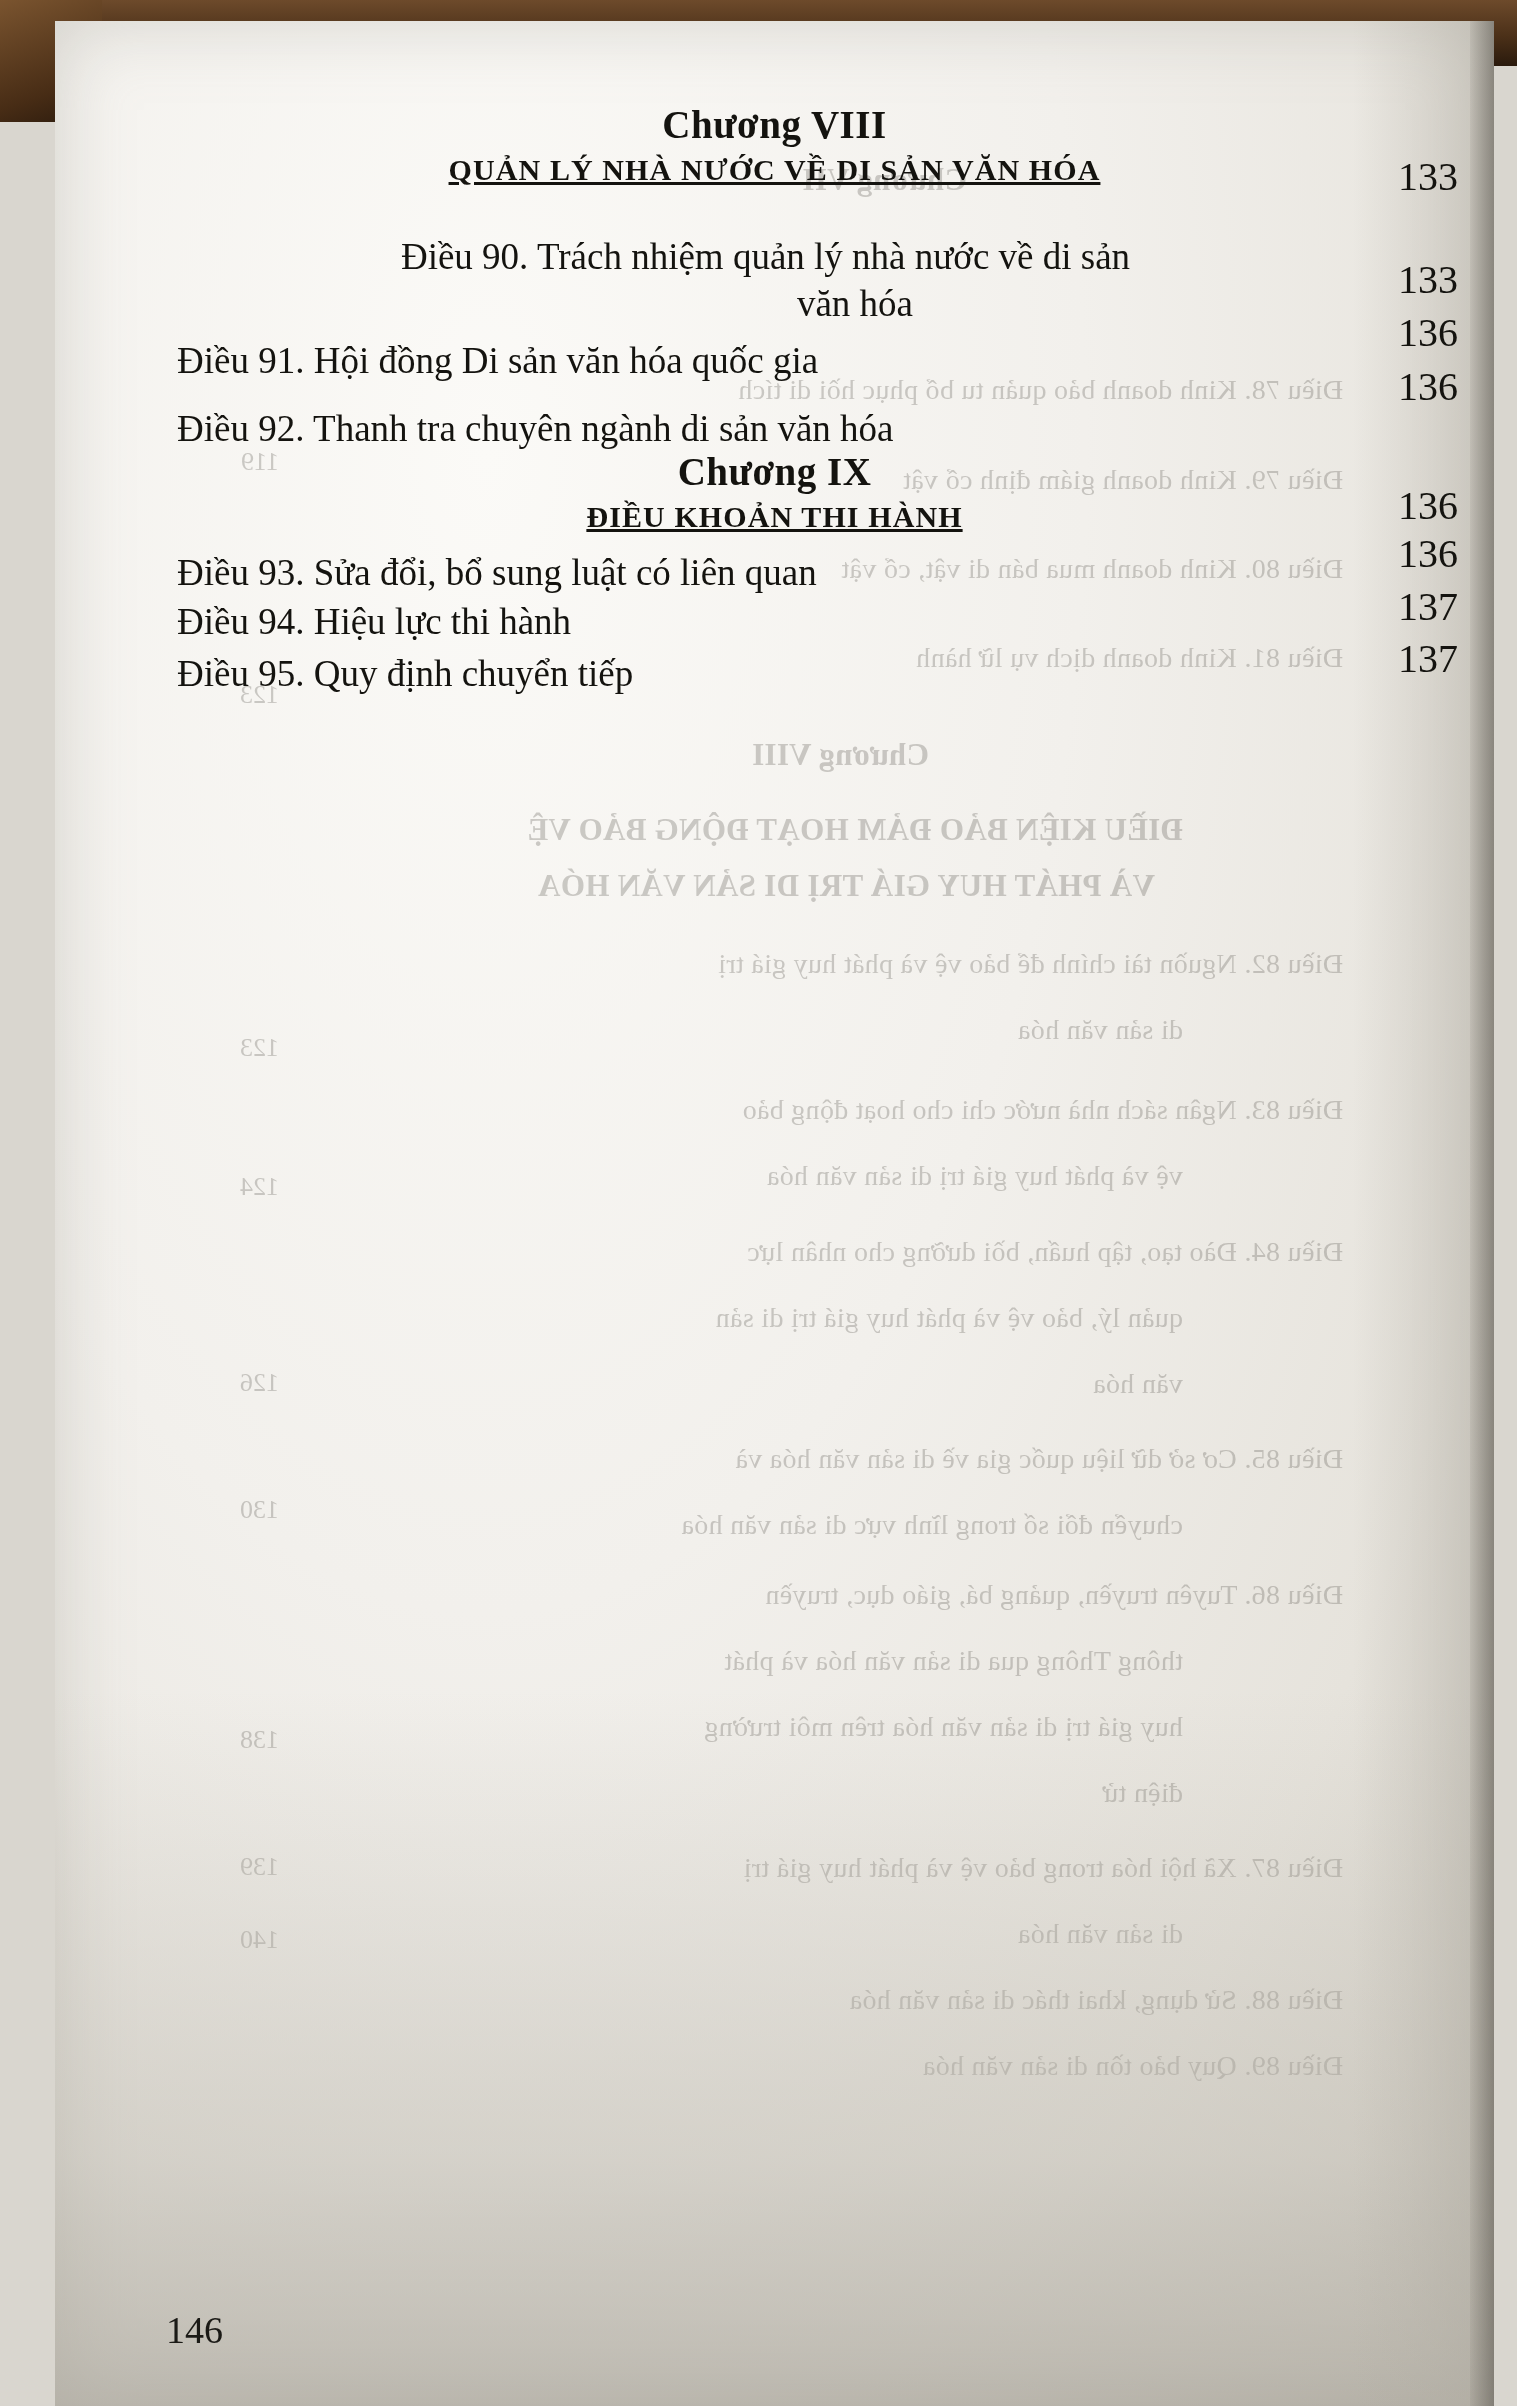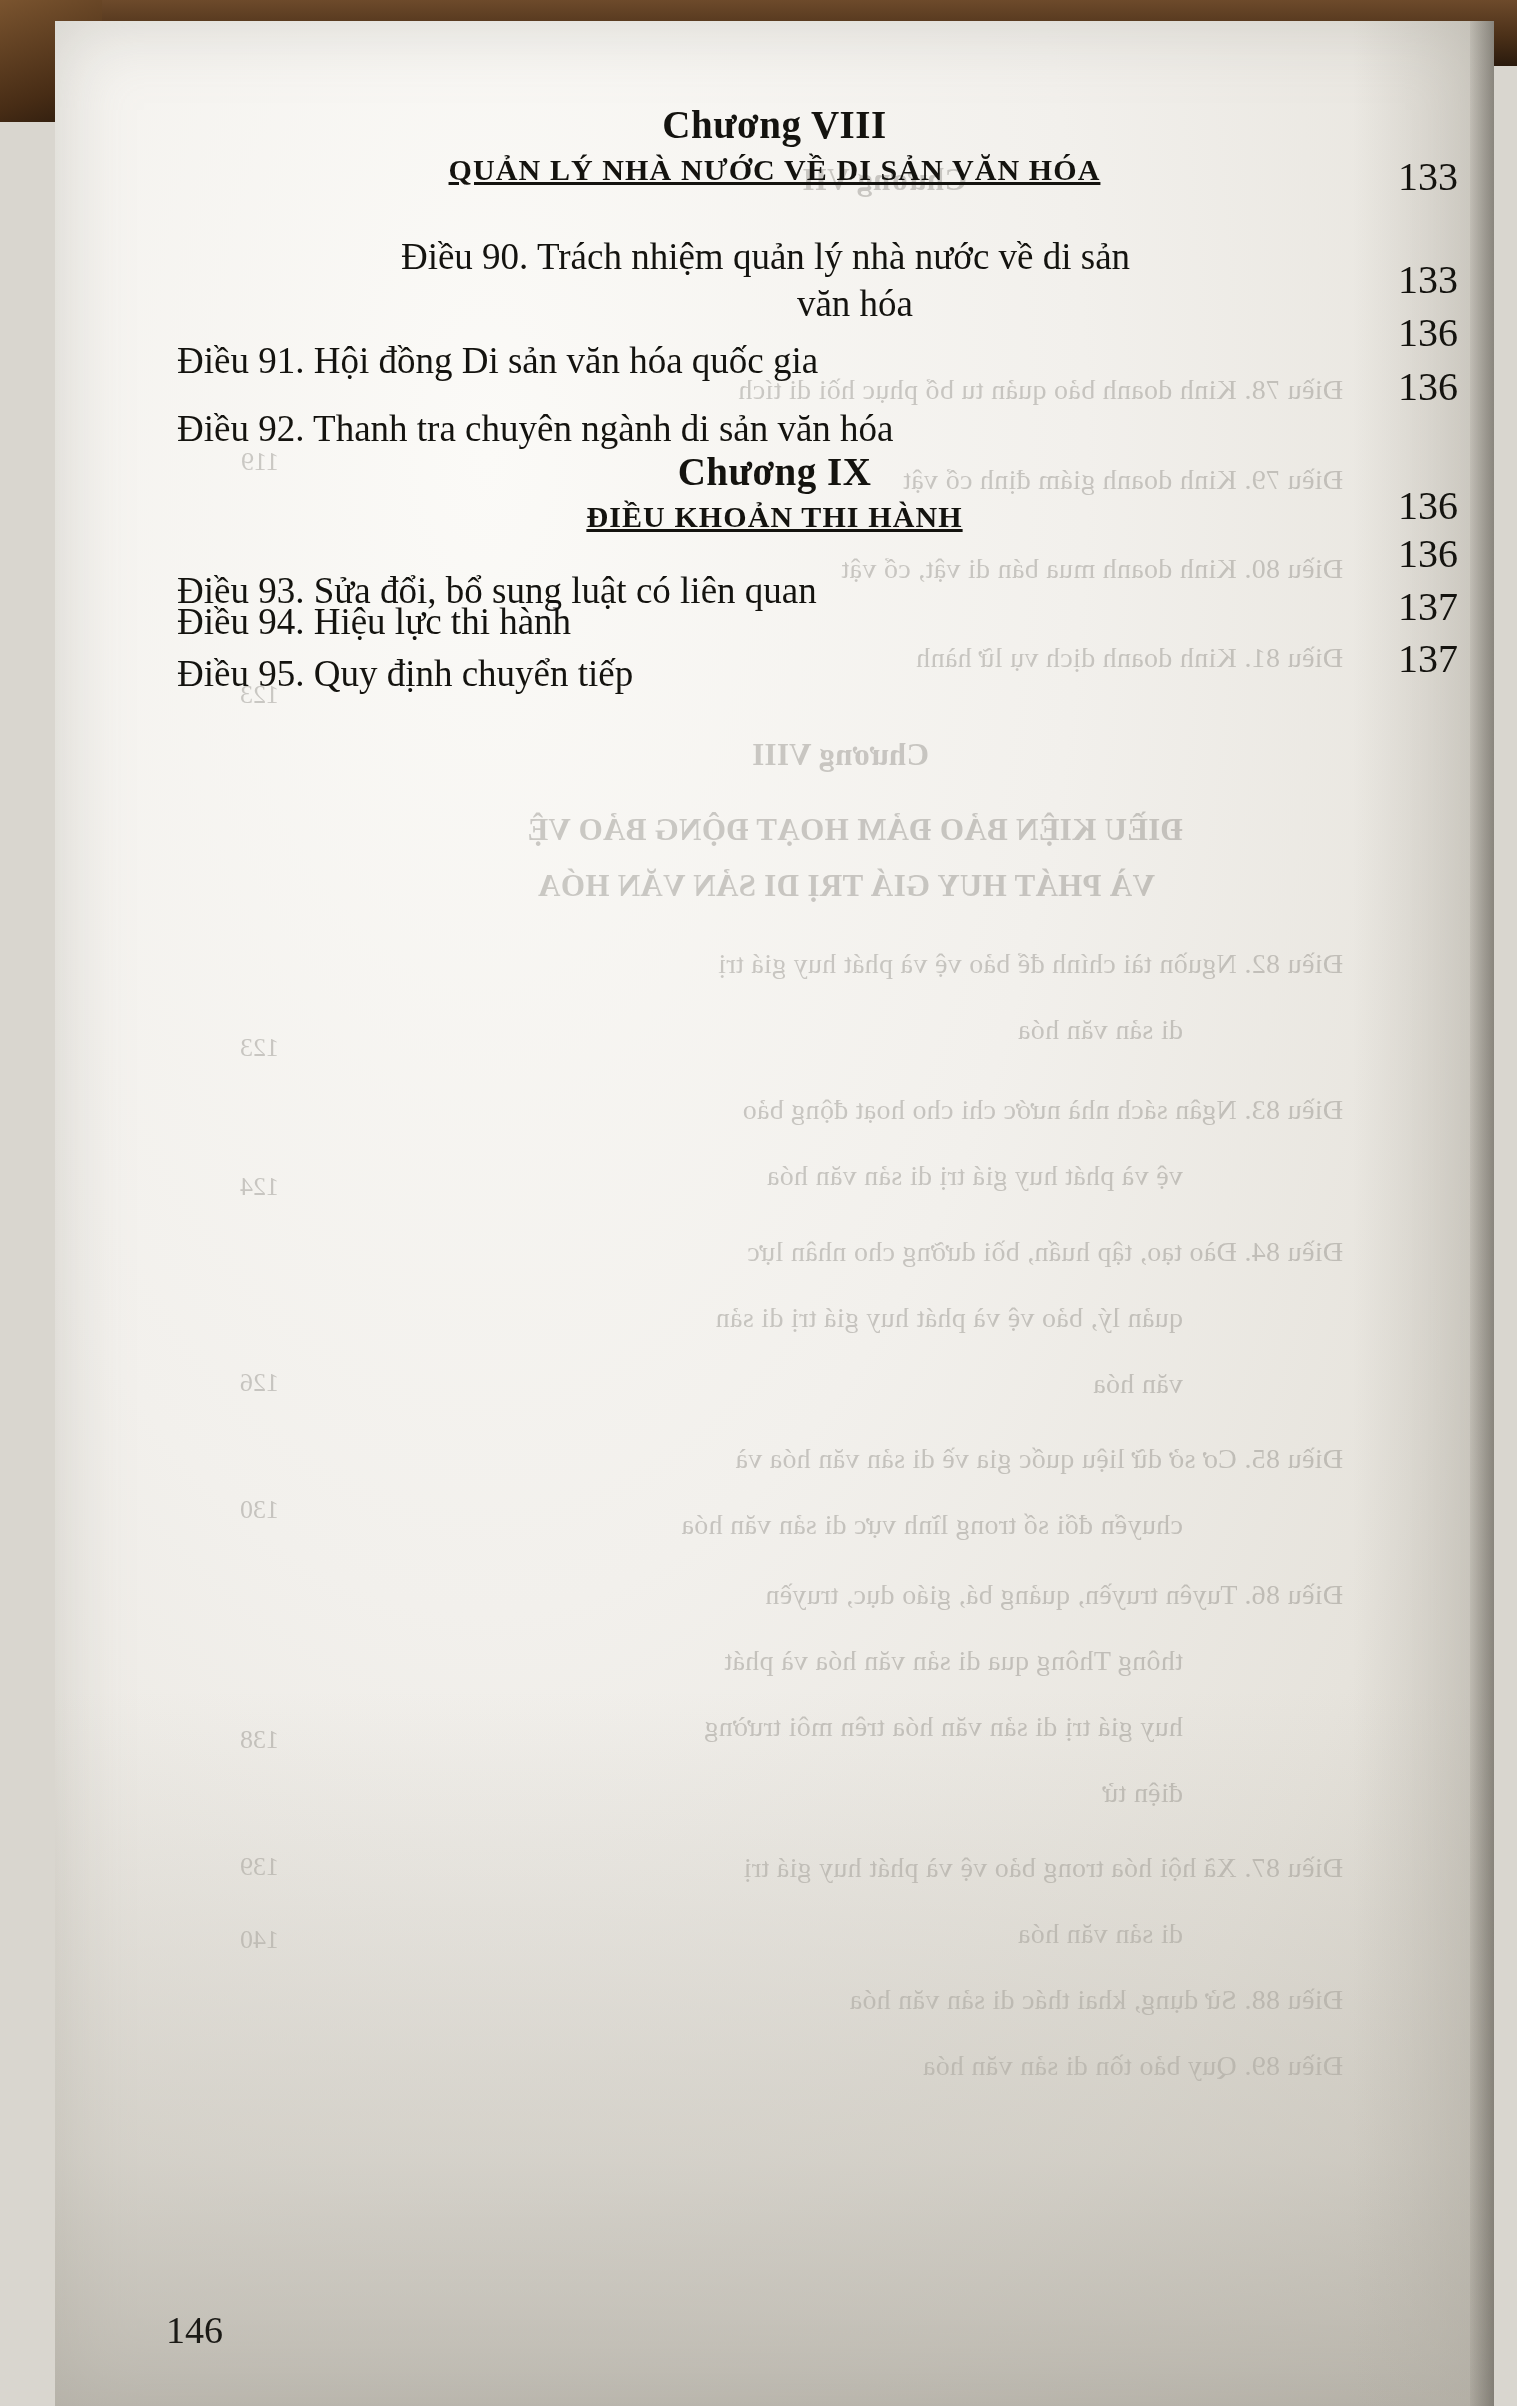--- a/index.html
+++ b/index.html
@@ -212,21 +212,21 @@
         <span>Thanh tra chuyên ngành di sản văn hóa</span>
       </div>
       <div class="pagenum" style="left:1299px; top:342px;">136</div>
 
       <div class="chapter-block" style="top:428px;text-align:center;">
         <div class="chapter-line1">Chương IX</div>
         <div class="chapter-line2">ĐIỀU KHOẢN THI HÀNH</div>
       </div>
       <div class="pagenum" style="left:1299px; top:461px;">136</div>
 
-      <div class="entry" style="top:546px;">
+      <div class="entry" style="top:528px;">
         <span class="label">Điều 93.</span>
         <span>Sửa đổi, bổ sung luật có liên quan</span>
       </div>
       <div class="pagenum" style="left:1299px; top:509px;">136</div>
 
       <div class="entry" style="top:577px;">
         <span class="label">Điều 94.</span>
         <span>Hiệu lực thi hành</span>
       </div>
       <div class="pagenum" style="left:1299px; top:562px;">137</div>

